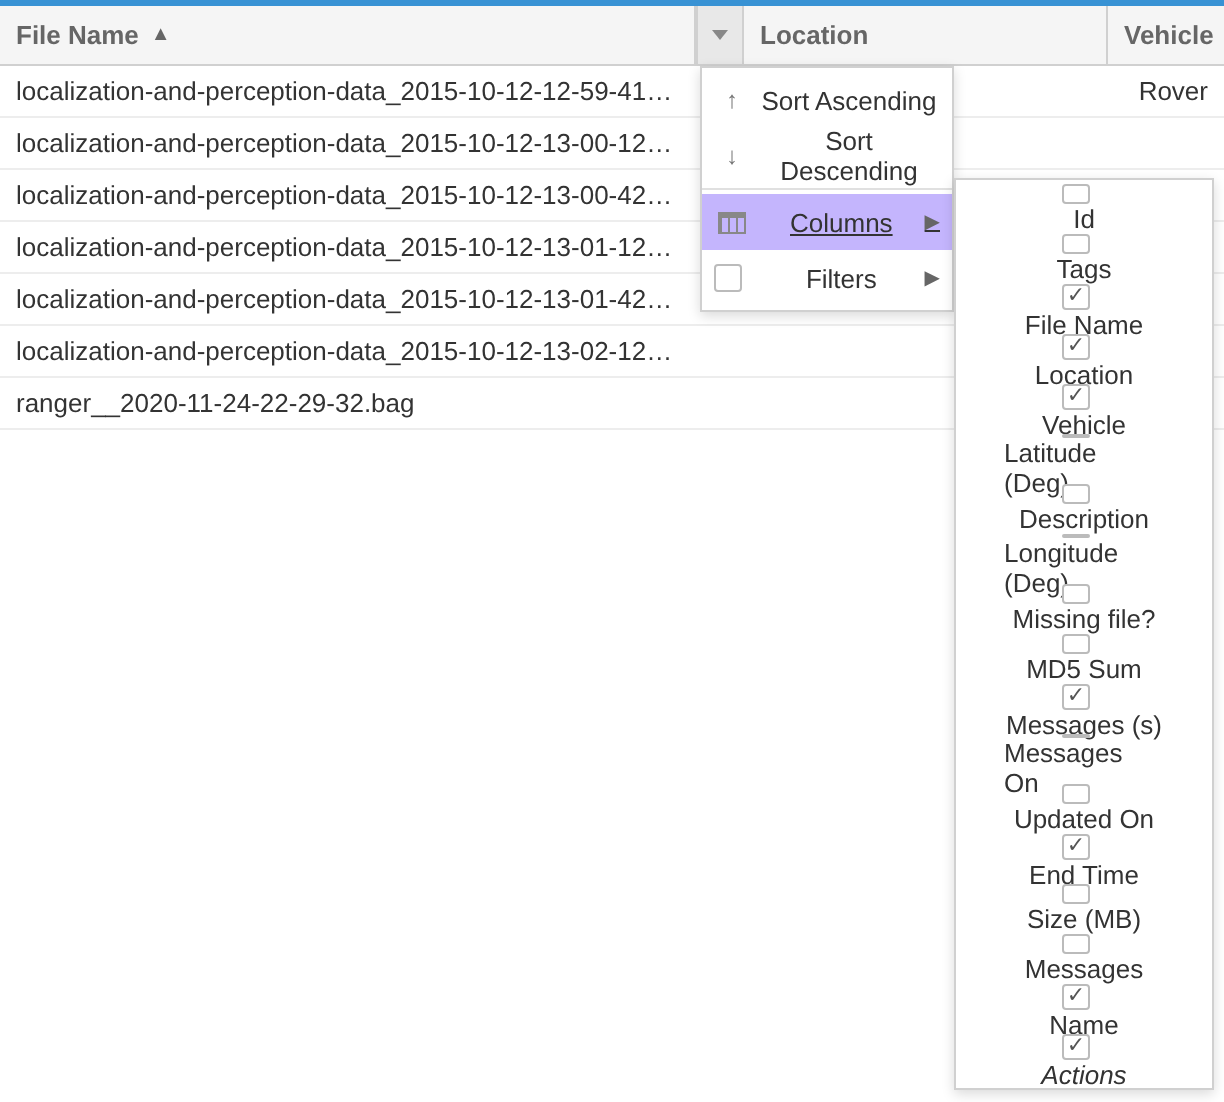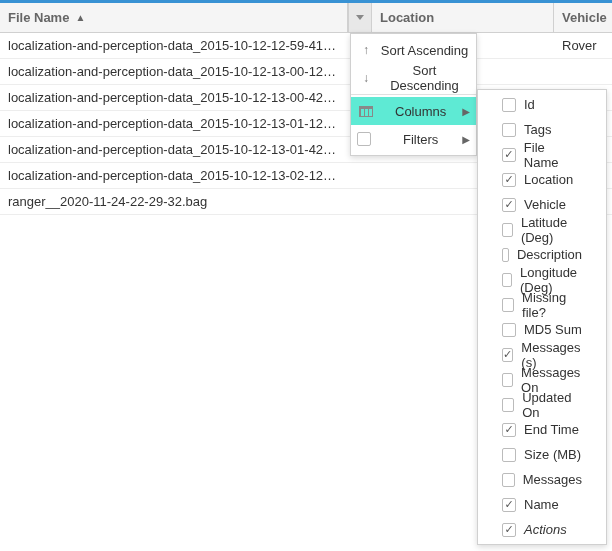--- a/index.html
+++ b/index.html
@@ -61,21 +61,21 @@
   }
   .cell {
     padding: 0 8px;
     white-space: nowrap;
     overflow: hidden;
     text-overflow: ellipsis;
   }
   .cell-file { width: 348px; }
   .cell-trigger { width: 24px; }
   .cell-location { width: 182px; }
-  .cell-vehicle { flex: 1; }
+  .cell-vehicle { flex: 1; text-align: right; }
 
   
   .menu {
     position: absolute;
     top: 33px;
     left: 350px;
     width: 127px;
     background: #fff;
     border: 1px solid #d0d0d0;
     box-shadow: 0 2px 6px rgba(0,0,0,0.15);
@@ -84,21 +84,22 @@
   }
   .menu-item {
     display: flex;
     align-items: center;
     height: 28px;
     padding: 0 6px;
     cursor: pointer;
     position: relative;
   }
   .menu-item.hover {
-    background: #5eead4;
+    background: #c4b5fd;
+    text-decoration: underline;
   }
   .menu-icon {
     width: 18px;
     display: flex;
     justify-content: center;
     color: #777;
     font-size: 12px;
   }
   .menu-label {
     flex: 1;
@@ -150,20 +151,21 @@
     box-shadow: 0 2px 6px rgba(0,0,0,0.15);
     padding: 2px 0;
     z-index: 11;
   }
   .sub-item {
     display: flex;
     align-items: center;
     height: 25px;
     padding: 0 24px;
     cursor: pointer;
+    flex-direction: column;
   }
   .chk {
     width: 14px;
     height: 14px;
     border: 1px solid #bbb;
     border-radius: 2px;
     background: #fff;
     display: flex;
     align-items: center;
     justify-content: center;

